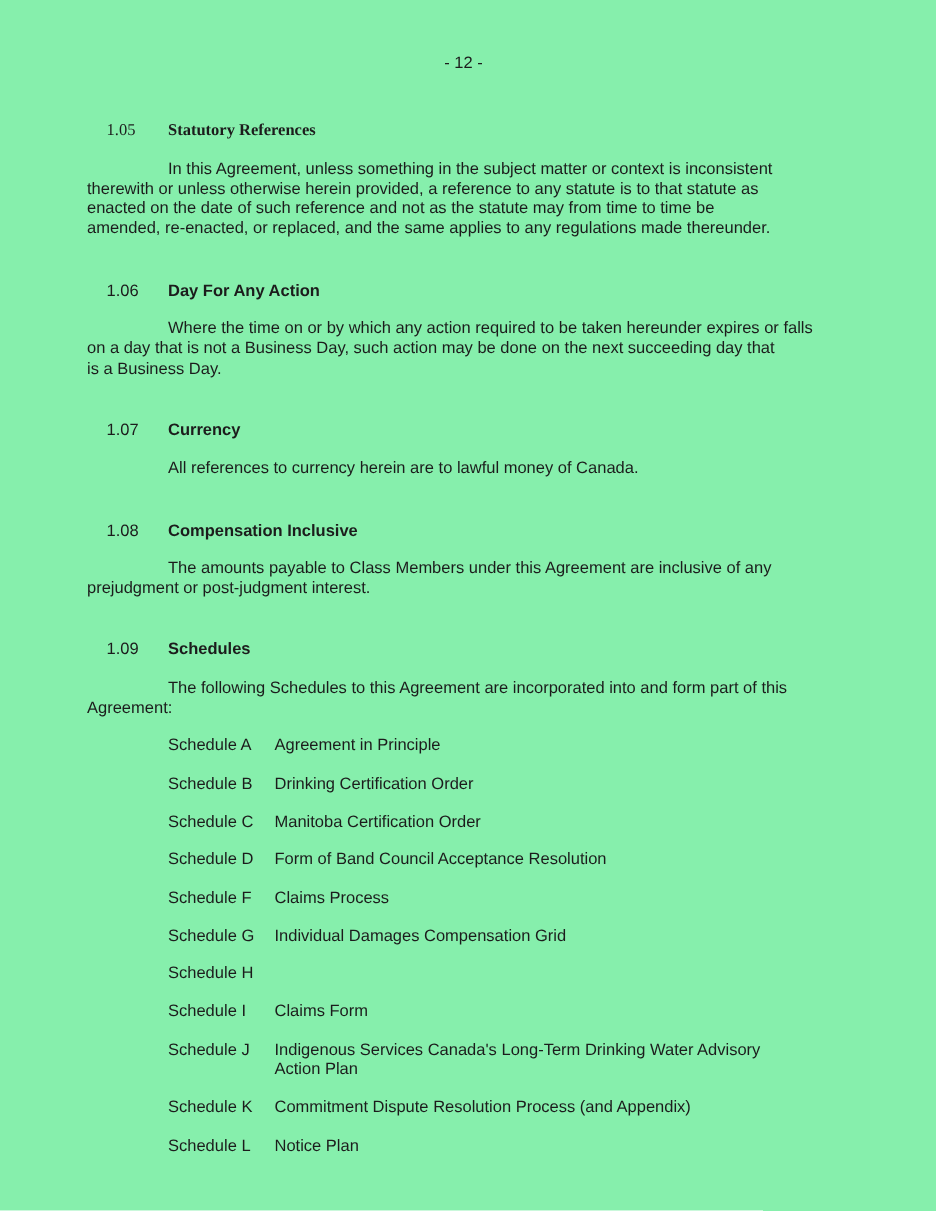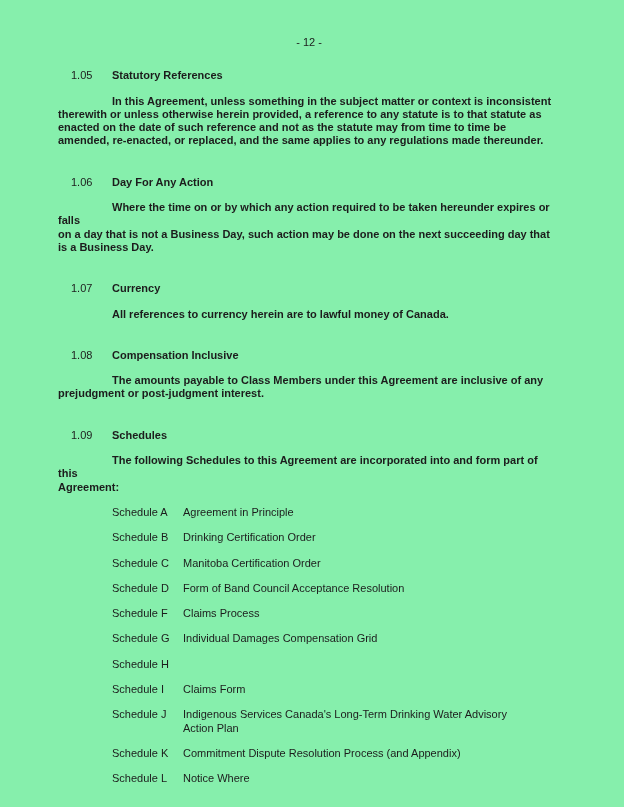--- a/index.html
+++ b/index.html
@@ -32,21 +32,20 @@
   .section-heading .sec-num {
     font-weight: normal;
     flex: 0 0 41px;
     margin-left: 13px;
   }
   .body-text {
     margin: 12px 0 0 0;
     white-space: pre-line;
     text-indent: 54px;
     width: 502px;
-    font-weight: bold;
   }
   .schedule-list {
   }
   .schedule-row {
     display: flex;
     margin-left: 54px;
     margin-top: 12px;
   }
   .schedule-row .sched-label {
     flex: 0 0 71px;
@@ -56,21 +55,21 @@
     max-width: 377px;
   }
 </style>
 </head>
 <body>
 
 <div class="page">
 
   <div class="page-number" style="margin-top:0;">- 12 -</div>
 
-  <div class="section-heading" style="margin-top:20px;">
+  <div class="section-heading" style="margin-top:32px;font-family:Liberation Serif, serif;">
     <span class="sec-num">1.05</span>
     <span class="sec-title">Statutory References</span>
   </div>
   <p class="body-text">In this Agreement, unless something in the subject matter or context is inconsistent
 therewith or unless otherwise herein provided, a reference to any statute is to that statute as
 enacted on the date of such reference and not as the statute may from time to time be
 amended, re-enacted, or replaced, and the same applies to any regulations made thereunder.</p>
 
   <div class="section-heading">
     <span class="sec-num">1.06</span>
@@ -136,17 +135,17 @@
       <span class="sched-label">Schedule J</span>
       <span class="sched-desc">Indigenous Services Canada's Long-Term Drinking Water Advisory
 Action Plan</span>
     </div>
     <div class="schedule-row">
       <span class="sched-label">Schedule K</span>
       <span class="sched-desc">Commitment Dispute Resolution Process (and Appendix)</span>
     </div>
     <div class="schedule-row">
       <span class="sched-label">Schedule L</span>
-      <span class="sched-desc">Notice Where</span>
+      <span class="sched-desc">Notice Plan</span>
     </div>
   </div>
 
 </div>
 
 </body></html>

